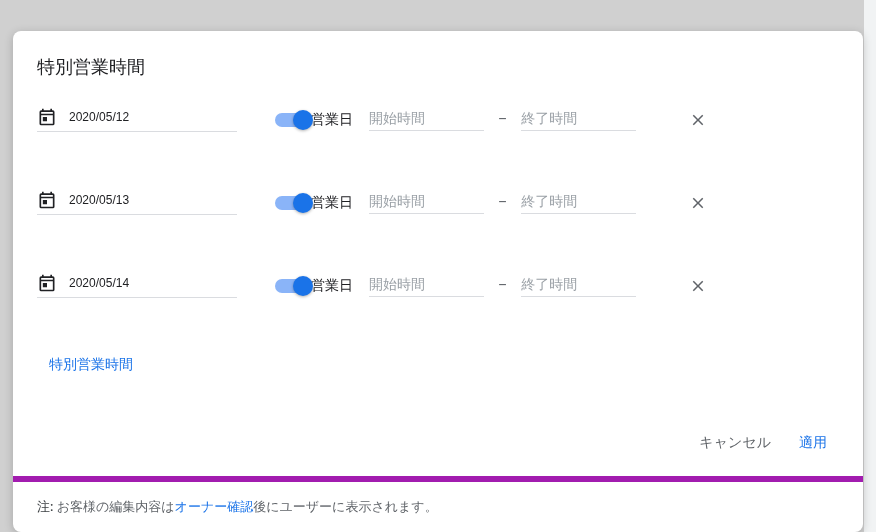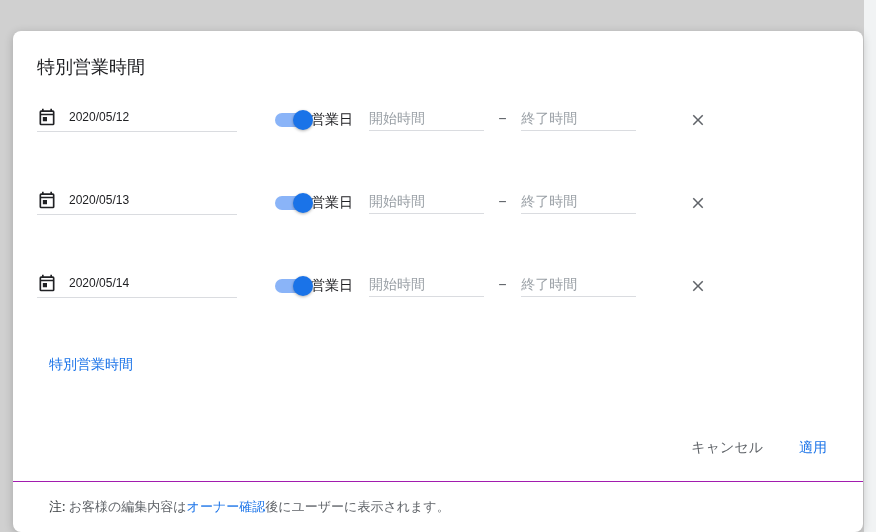--- a/index.html
+++ b/index.html
@@ -147,42 +147,42 @@
       margin-top: 58px;
       margin-left: 12px;
       color: #1a73e8;
       font-size: 14px;
       cursor: pointer;
       display: inline-block;
     }
     .actions {
       display: flex;
       justify-content: flex-end;
-      gap: 20px;
+      gap: 12px;
       padding: 12px 28px 16px 28px;
       font-family: Liberation Serif, serif;
     }
     .btn {
       font-size: 14px;
       cursor: pointer;
       padding: 8px 8px;
       background: none;
       border: none;
       font-family: inherit;
     }
     .btn-cancel {
       color: #5f6368;
     }
     .btn-apply {
       color: #1a73e8;
       font-weight: 500;
     }
     .footer {
-      border-top: 1px solid #a21caf;
-      padding: 16px 36px;
+      border-top: 6px solid #a21caf;
+      padding: 16px 24px;
       font-size: 13px;
       color: #5f6368;
     }
     .footer .link {
       color: #1a73e8;
       cursor: pointer;
     }
     .footer .bold {
       font-weight: 500;
       color: #3c4043;

